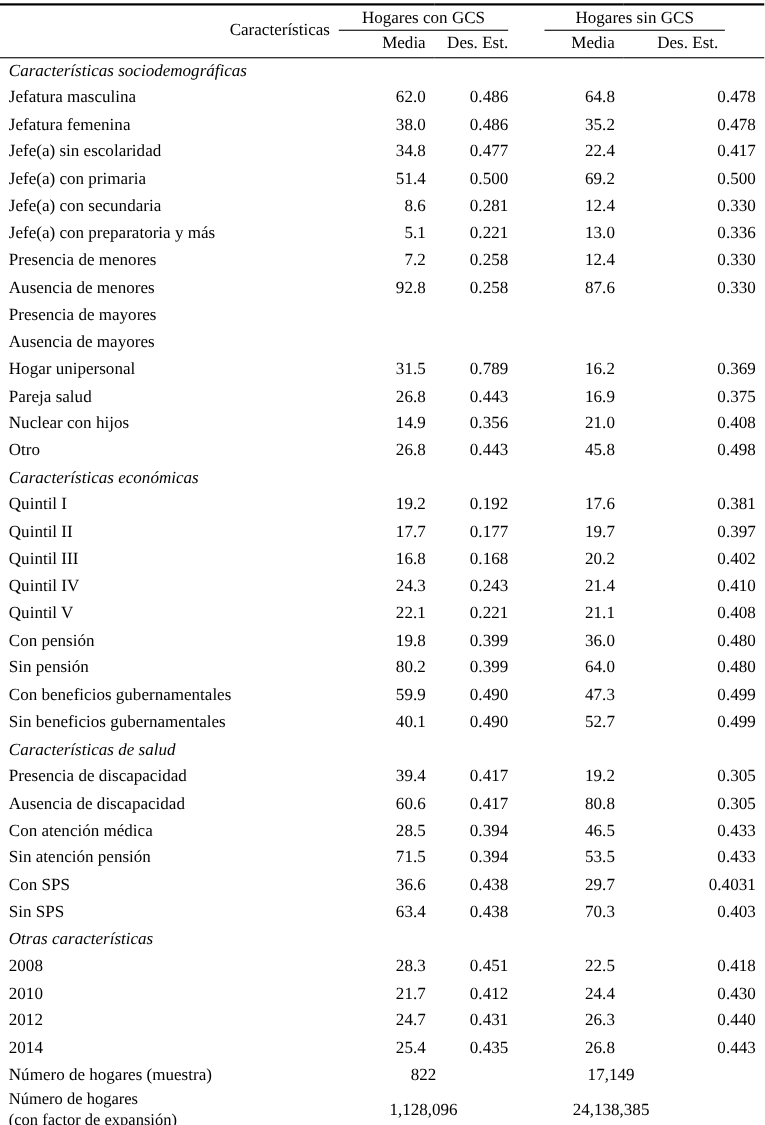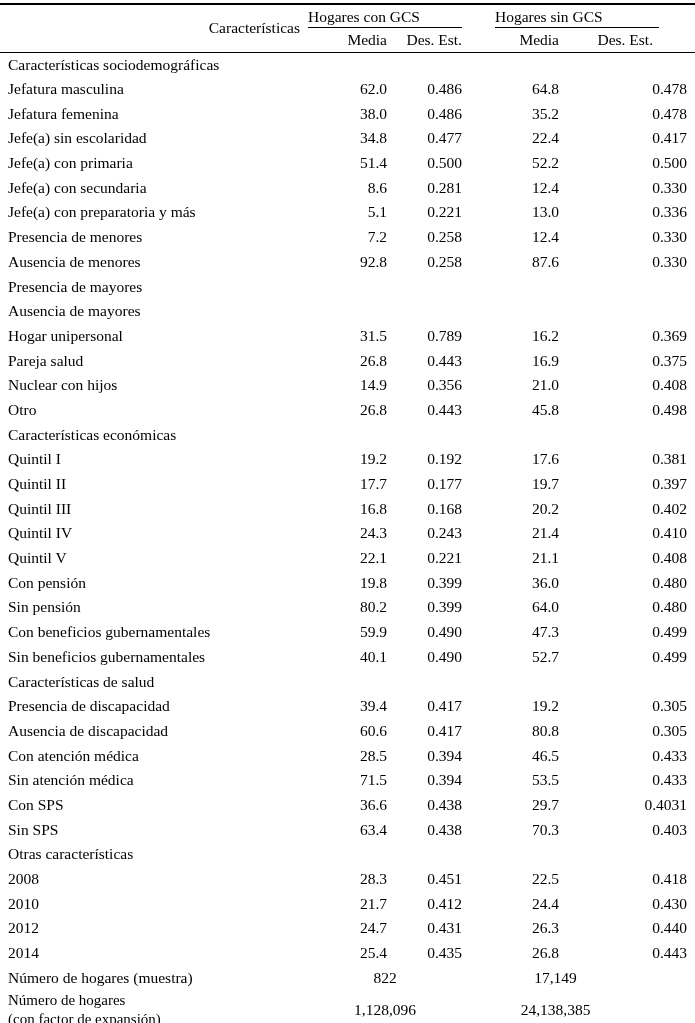--- a/index.html
+++ b/index.html
@@ -39,21 +39,21 @@
   }
   th.char-head {
     text-align: right;
     border-bottom: 1.5px solid #000;
   }
   tr.group-row { height: 24px; }
   tr.subhead-row { height: 24px; }
   th.group-head { vertical-align: bottom; }
   .group-inner {
     display: block;
-    text-align: left;
+    text-align: center;
     border-bottom: 1.2px solid #000;
     padding-bottom: 1px;
     margin: 0 8px;
   }
   th.group-head.g2 .group-inner {
     margin-left: 25px;
     margin-right: 36px;
   }
   th.sub-head {
     text-align: right;
@@ -68,20 +68,21 @@
     height: 24.7px;
     vertical-align: middle;
     overflow: hidden;
     white-space: nowrap;
   }
   td.row-label {
     text-align: left;
     padding-left: 8px;
   }
   td.section-label {
+    font-style: italic;
     text-align: left;
     padding-left: 8px;
     margin-top: 43px;
   }
   td.num {
     text-align: right;
     padding-right: 8px;
   }
   td.num.col-d2 { }
   td.span-num {
@@ -149,21 +150,21 @@
           <td class="row-label">Jefe(a) sin escolaridad</td>
           <td class="num">34.8</td>
           <td class="num">0.477</td>
           <td class="num">22.4</td>
           <td class="num col-d2">0.417</td>
         </tr>
         <tr class="body-row">
           <td class="row-label">Jefe(a) con primaria</td>
           <td class="num">51.4</td>
           <td class="num">0.500</td>
-          <td class="num">52.2</td>
+          <td class="num">69.2</td>
           <td class="num col-d2">0.500</td>
         </tr>
         <tr class="body-row">
           <td class="row-label">Jefe(a) con secundaria</td>
           <td class="num">8.6</td>
           <td class="num">0.281</td>
           <td class="num">12.4</td>
           <td class="num col-d2">0.330</td>
         </tr>
         <tr class="body-row">
@@ -313,21 +314,21 @@
           <td class="num col-d2">0.305</td>
         </tr>
         <tr class="body-row">
           <td class="row-label">Con atención médica</td>
           <td class="num">28.5</td>
           <td class="num">0.394</td>
           <td class="num">46.5</td>
           <td class="num col-d2">0.433</td>
         </tr>
         <tr class="body-row">
-          <td class="row-label">Sin atención médica</td>
+          <td class="row-label">Sin atención pensión</td>
           <td class="num">71.5</td>
           <td class="num">0.394</td>
           <td class="num">53.5</td>
           <td class="num col-d2">0.433</td>
         </tr>
         <tr class="body-row">
           <td class="row-label">Con SPS</td>
           <td class="num">36.6</td>
           <td class="num">0.438</td>
           <td class="num">29.7</td>

